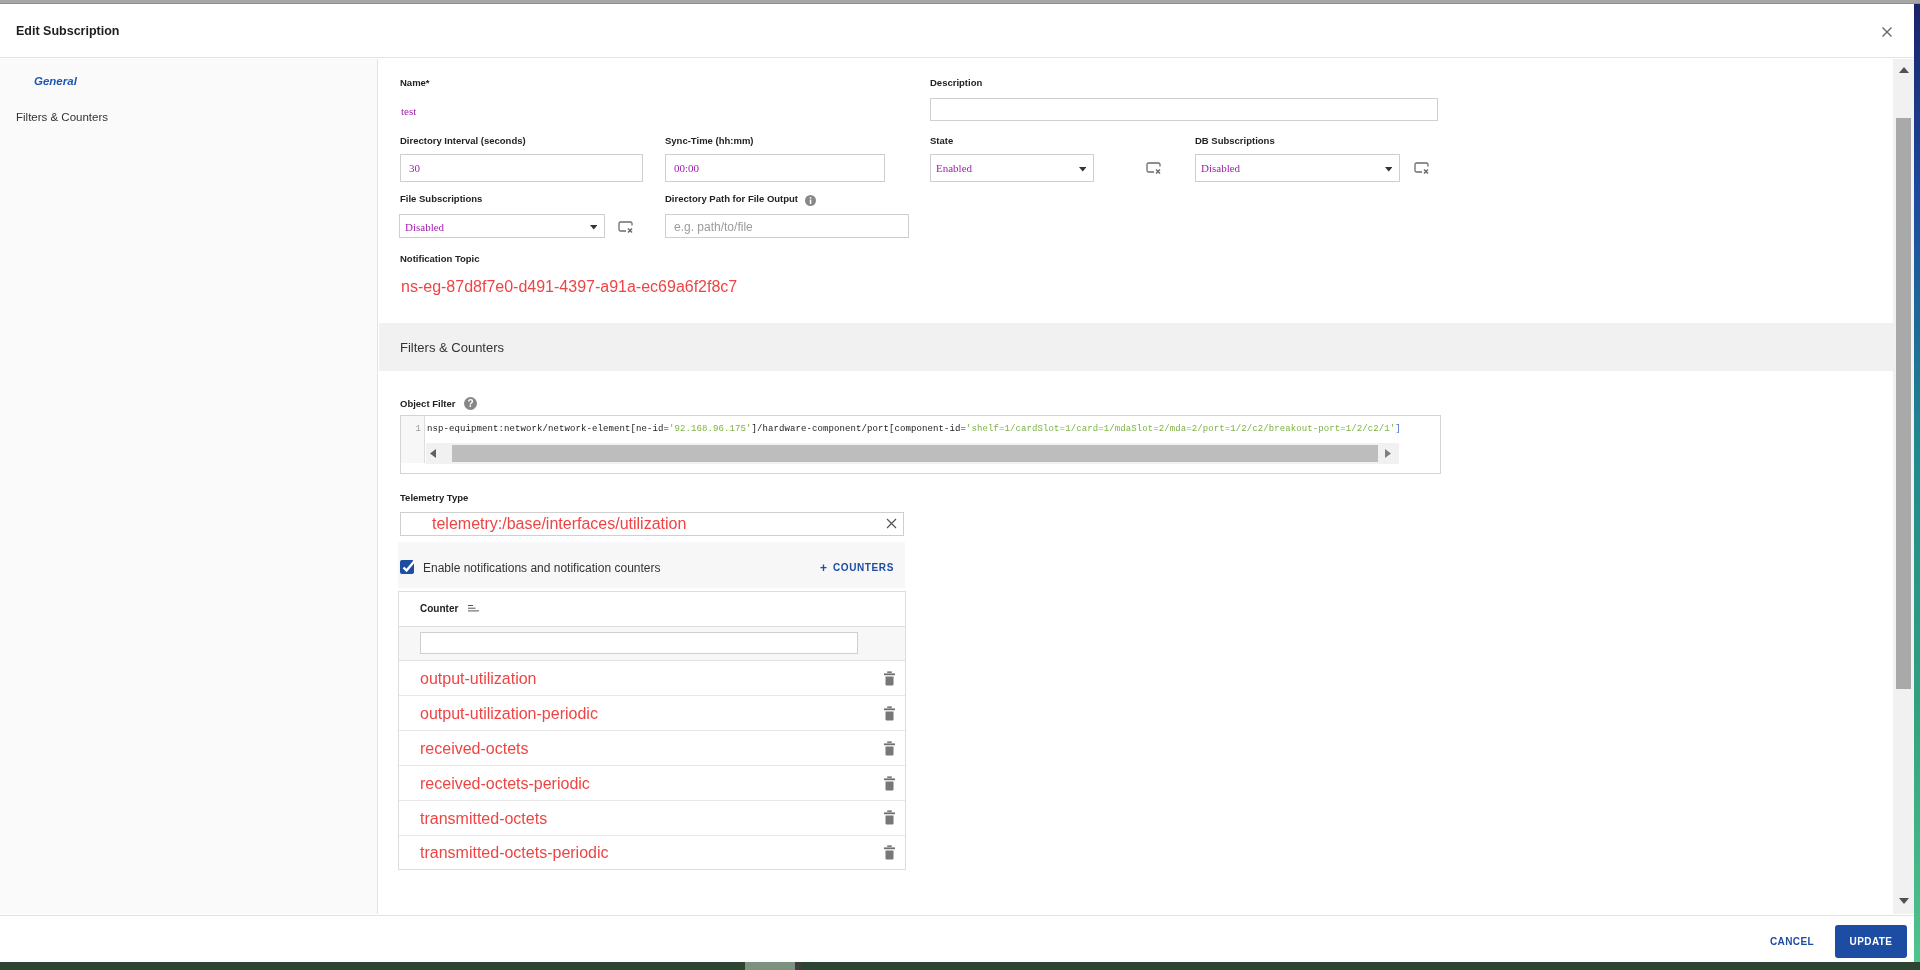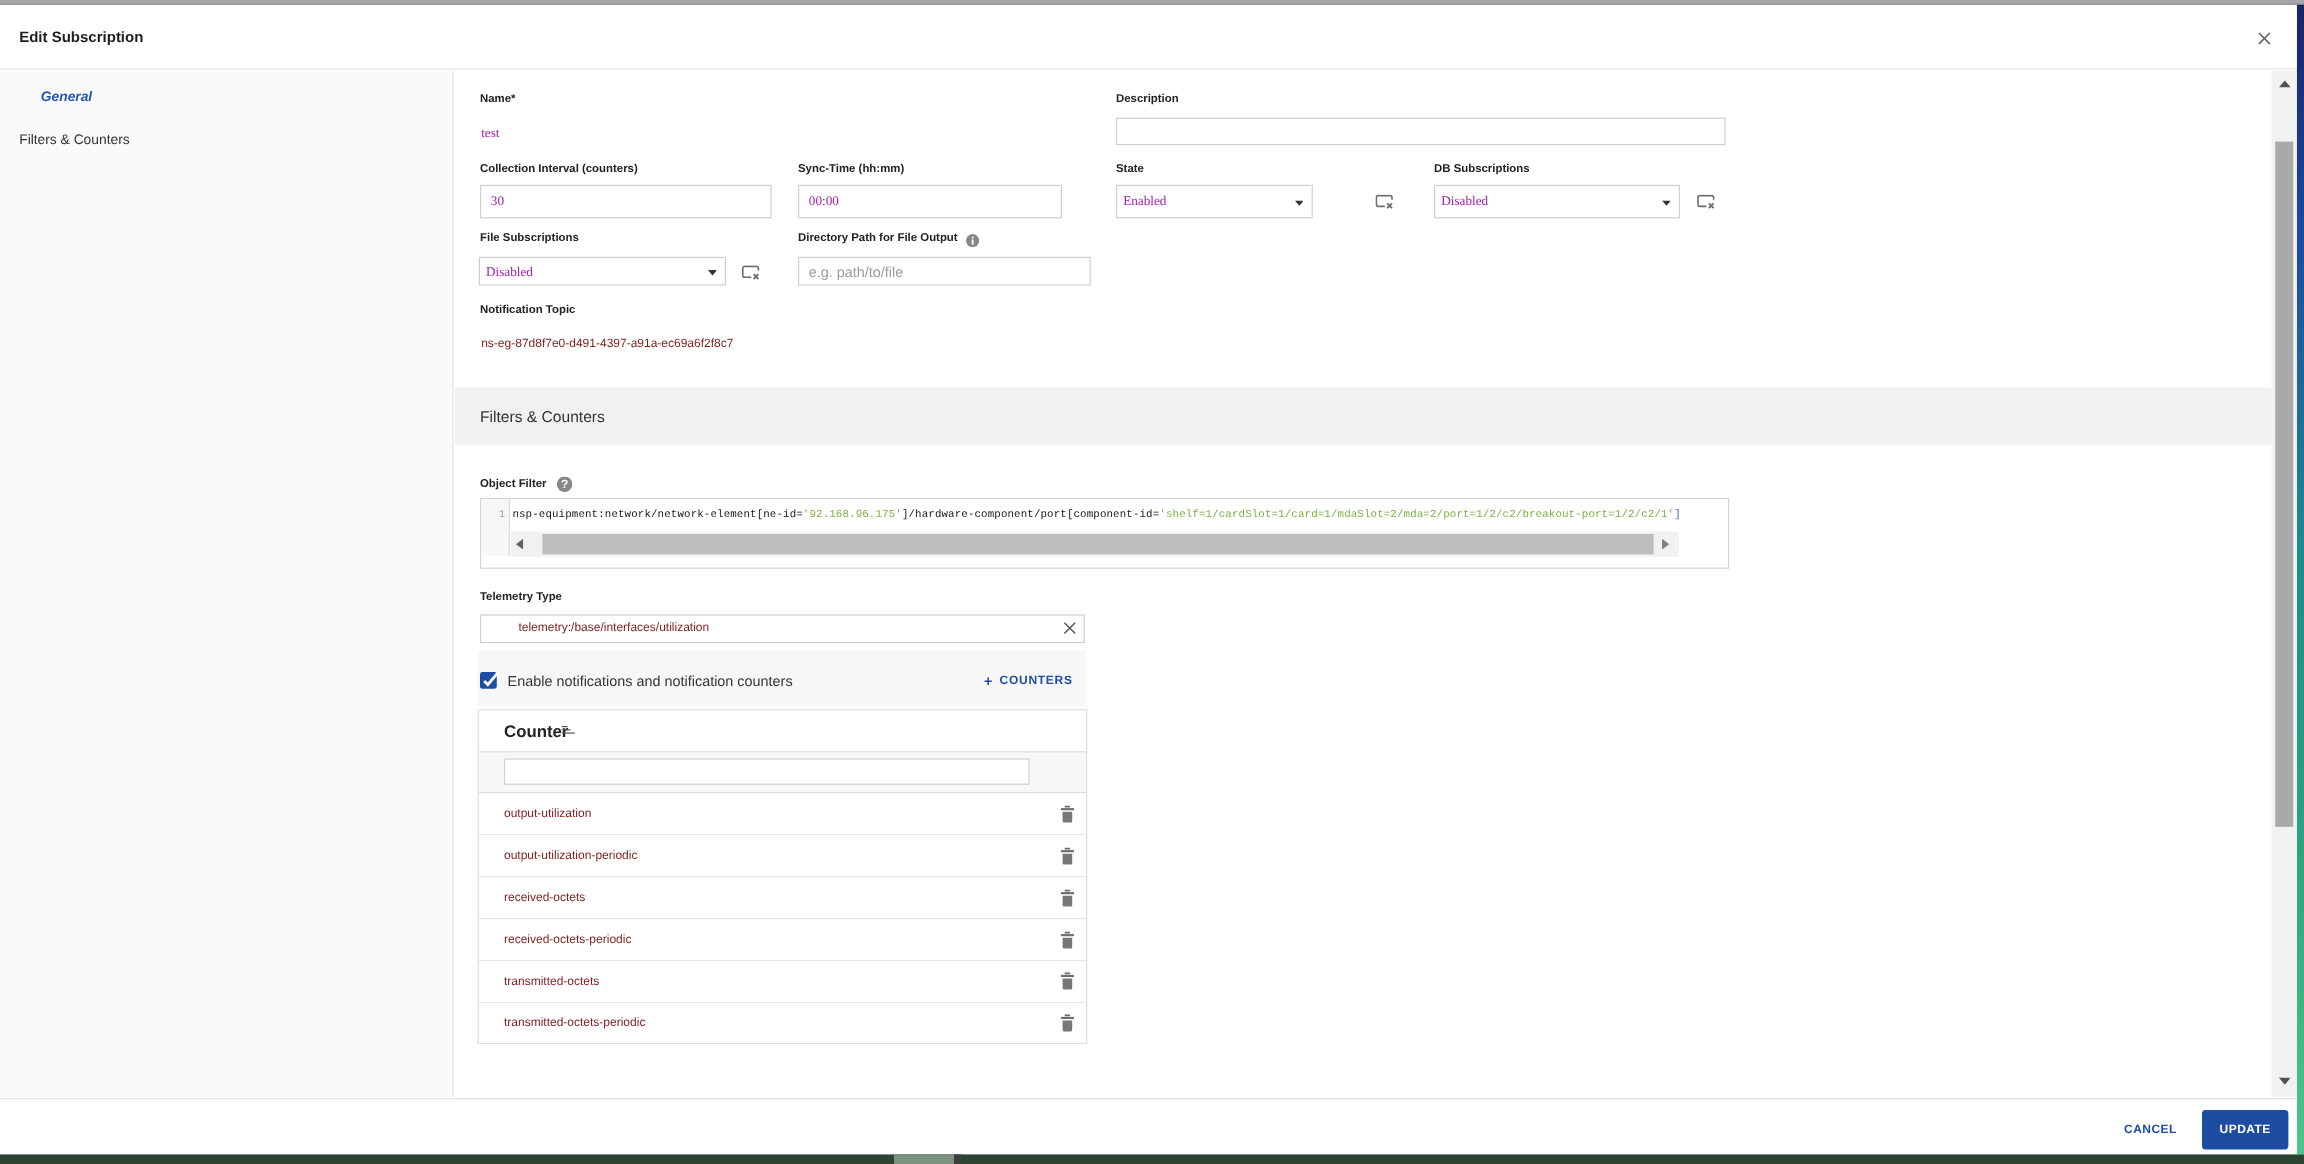--- a/index.html
+++ b/index.html
@@ -1,21 +1,21 @@
 <!DOCTYPE html>
 <html><head>
 <meta charset="utf-8">
 <style>
 * { margin:0; padding:0; box-sizing:border-box; }
 html,body { width:1920px; height:970px; overflow:hidden; }
 body { font-family:"Liberation Sans", sans-serif; position:relative; background:#fff; }
 .abs { position:absolute; }
 .label { font-size:9.5px; font-weight:bold; color:#222; line-height:12px; }
 .value { font-size:11px; color:#a21caf; line-height:14px;font-family:Liberation Serif, serif; }
-.value2 { font-size:10px; color:#7f1d1d; line-height:14px; }
+.value2 { font-size:16px; color:#ef4444; line-height:14px; }
 .input { background:#fff; border:1px solid #cfcfcf; }
 </style>
 </head>
 <body>
 
 
 <div class="abs" style="left:0;top:0;width:1920px;height:4px;background:#a6a6a6;border-bottom:1px solid #8f8f8f;"></div>
 
 
 <div class="abs" style="left:1914px;top:4px;width:6px;height:958px;background:linear-gradient(to bottom,#192469 0%,#1c4aa0 20%,#1f8a8e 47%,#2fa17f 73%,#4fc48d 100%);"></div>
@@ -33,21 +33,21 @@
 <div class="abs" style="left:16px;top:111px;font-size:11.5px;color:#333;line-height:12px;">Filters &amp; Counters</div>
 
 
 <div class="abs label" style="left:400px;top:77px;">Name*</div>
 <div class="abs value" style="left:401px;top:104px;">test</div>
 
 <div class="abs label" style="left:930px;top:77px;">Description</div>
 <div class="abs input" style="left:930px;top:98px;width:508px;height:23px;"></div>
 
 
-<div class="abs label" style="left:400px;top:135px;">Collection Interval (counters)</div>
+<div class="abs label" style="left:400px;top:135px;">Directory Interval (seconds)</div>
 <div class="abs input" style="left:400px;top:154px;width:243px;height:28px;">
     <span class="value" style="position:absolute;left:8px;top:6px;">30</span>
   </div>
 
 <div class="abs label" style="left:665px;top:135px;">Sync-Time (hh:mm)</div>
 <div class="abs input" style="left:665px;top:154px;width:220px;height:28px;">
     <span class="value" style="position:absolute;left:8px;top:6px;">00:00</span>
   </div>
 
 <div class="abs label" style="left:930px;top:135px;">State</div>
@@ -138,21 +138,21 @@
 <div class="abs" style="left:400px;top:560px;width:14px;height:14px;background:#1d4da3;border-radius:2px;"></div>
 <svg class="abs" style="left:400px;top:556px;" width="18" height="18" viewBox="0 0 18 18">
     <polyline points="3.5,11.5 6.5,14.5 15,4.5" stroke="#fff" stroke-width="2.4" fill="none"></polyline>
   </svg>
 <div class="abs" style="left:423px;top:562px;font-size:12px;color:#333;line-height:13px;">Enable notifications and notification counters</div>
 <div class="abs" style="left:820px;top:562px;font-size:12px;font-weight:bold;color:#1d4da3;line-height:12px;">+</div>
 <div class="abs" style="left:833px;top:562px;font-size:10px;font-weight:bold;color:#1d4da3;line-height:12px;letter-spacing:0.6px;">COUNTERS</div>
 
 
 <div class="abs" style="left:398px;top:591px;width:508px;height:279px;border:1px solid #ddd;background:#fff;"></div>
-<div class="abs" style="left:420px;top:603px;font-size:14px;font-weight:bold;color:#222;line-height:12px;">Counter</div>
+<div class="abs" style="left:420px;top:603px;font-size:10px;font-weight:bold;color:#222;line-height:12px;">Counter</div>
 <svg class="abs" style="left:468px;top:605px;" width="12" height="7" viewBox="0 0 12 7">
     <rect x="0" y="0" width="5" height="1" fill="#555"></rect>
     <rect x="0" y="2.7" width="7.5" height="1" fill="#555"></rect>
     <rect x="0" y="5.4" width="11" height="1" fill="#555"></rect>
   </svg>
 <div class="abs" style="left:399px;top:626px;width:506px;height:34px;background:#f7f7f7;border-top:1px solid #e0e0e0;"></div>
 <div class="abs input" style="left:420px;top:632px;width:438px;height:22px;"></div>
 
 
 <div class="abs" style="left:399px;top:660px;width:506px;height:1px;background:#e0e0e0;"></div>

